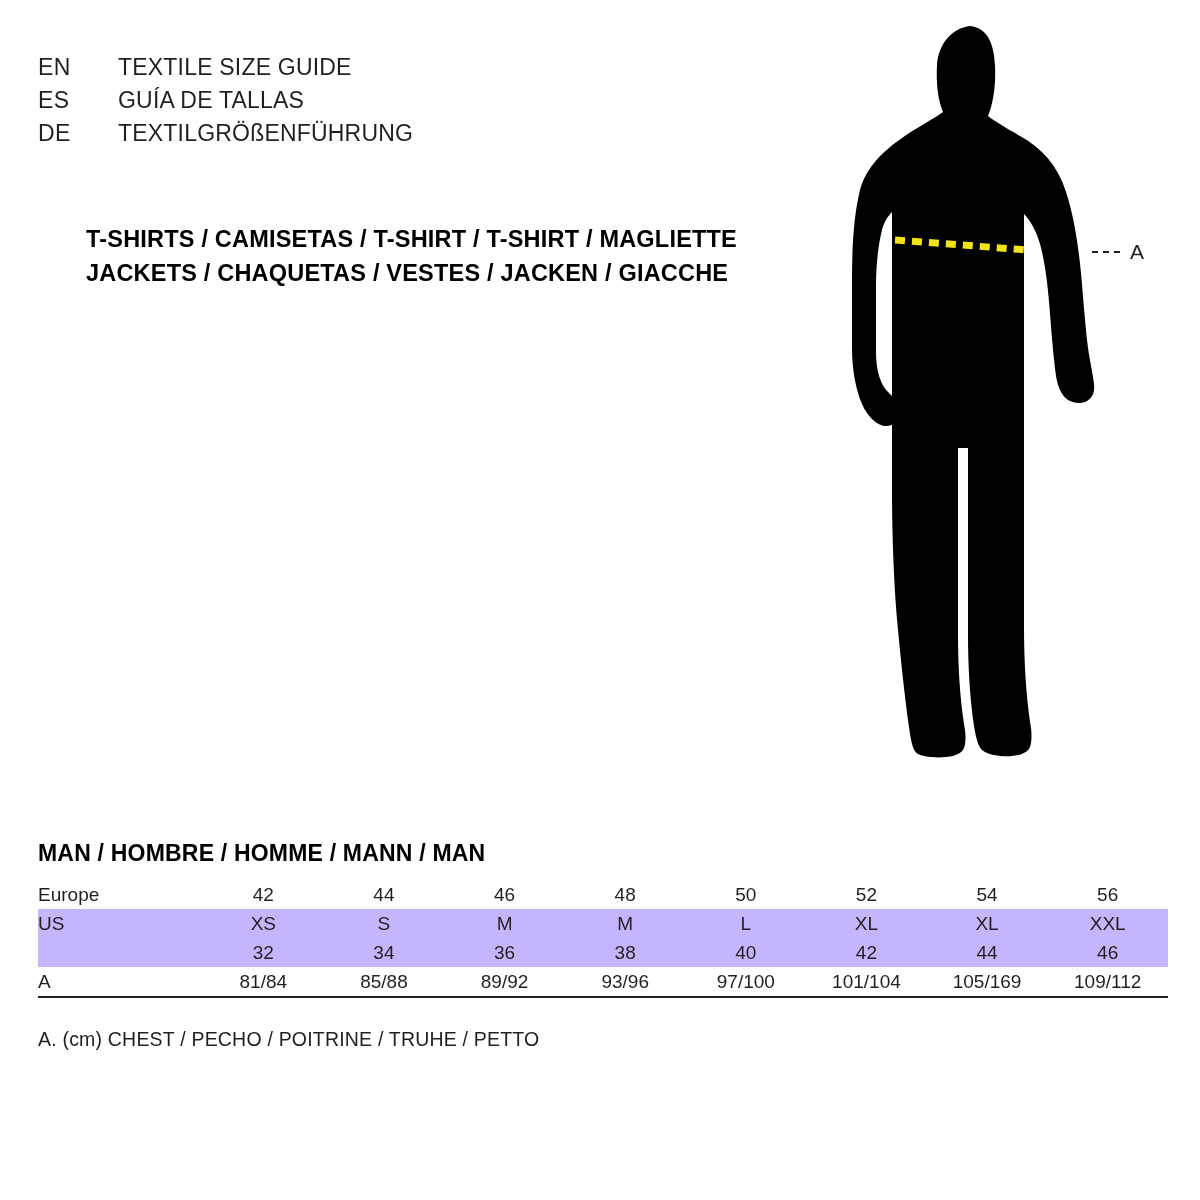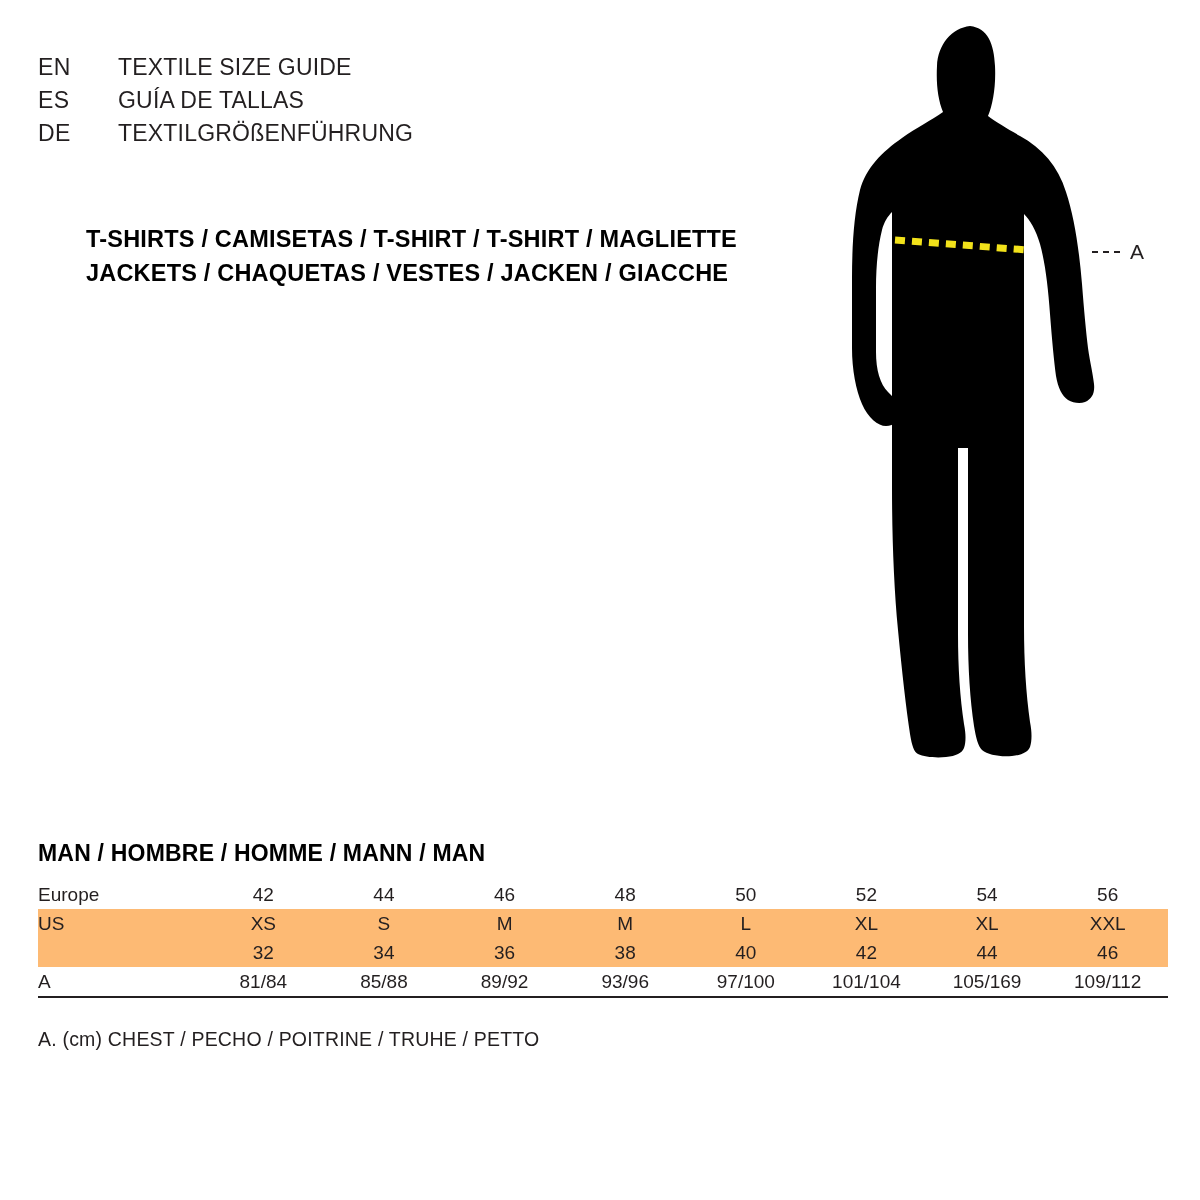--- a/index.html
+++ b/index.html
@@ -119,21 +119,21 @@
   }
   td.val-cell {
     text-align: center;
   }
   tr.header-row td {
     background: #b5b5b5;
     font-size: 18.5px;
     height: 30px;
   }
   tr.shade td {
-    background: #fdba74;
+    background: #c4b5fd;
     margin-left: 22px;
   }
   tr.plain td {
     background: #ffffff;
   }
   .divider-line {
     width: 1130px;
     height: 2px;
     background: #231f20;
     margin-top: 0;

